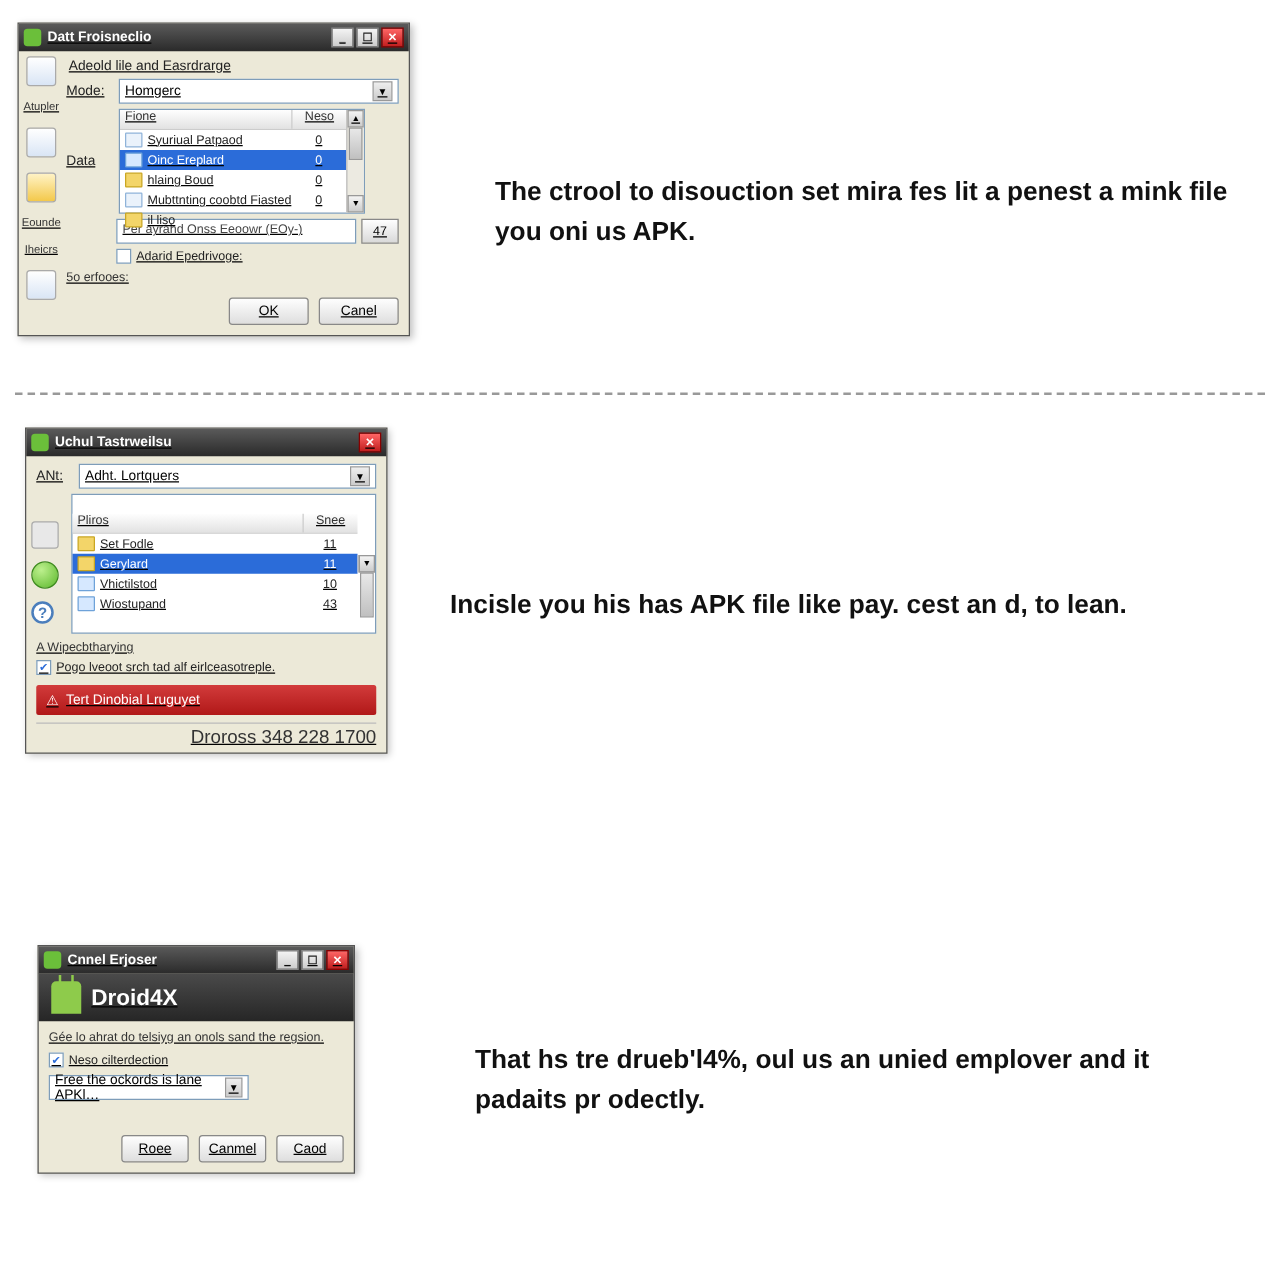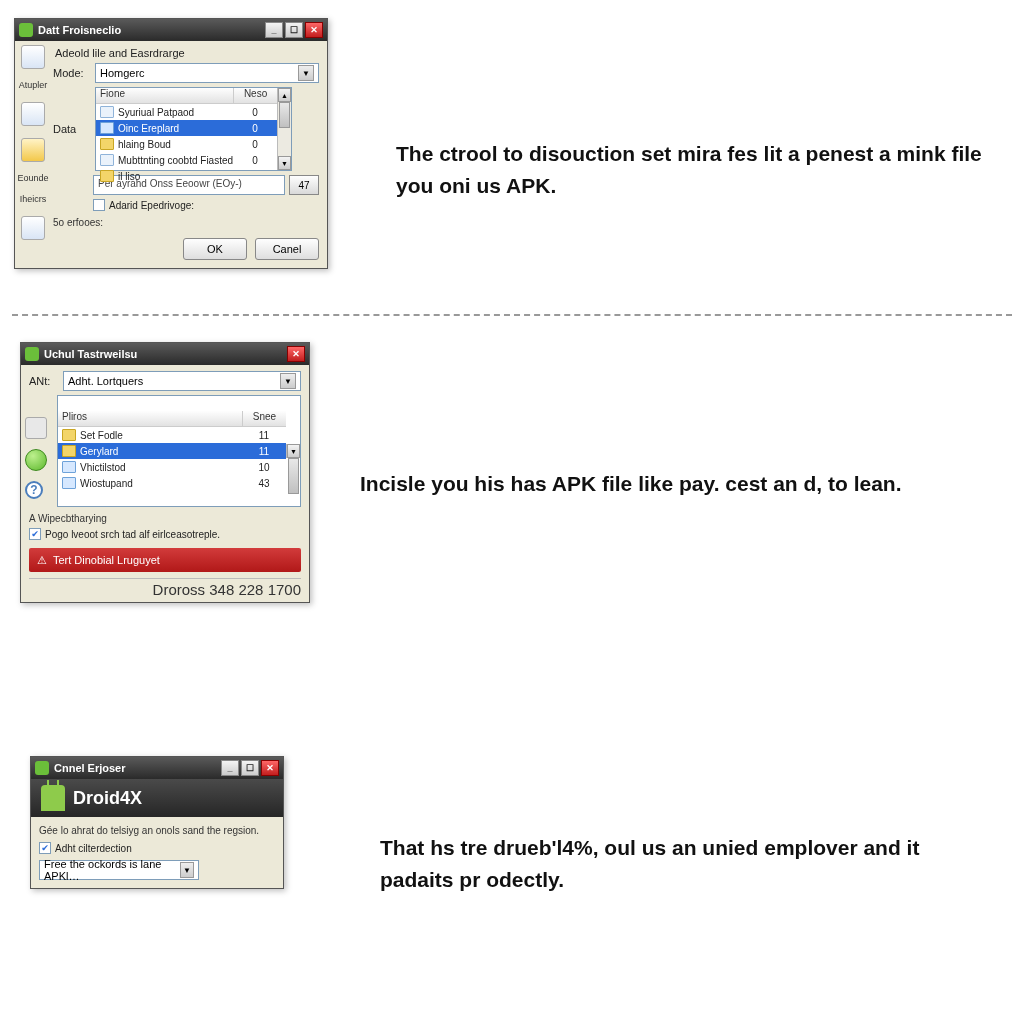--- a/index.html
+++ b/index.html
@@ -6,21 +6,21 @@
   body { width: 1024px; height: 1024px; background: #fff; font-family: Tahoma, Arial, sans-serif; font-size: 11px; position: relative; }
   
   .sep { position: absolute; left: 12px; right: 12px; top: 314px; border-top: 2px dashed #999; }
   
   .caption { position: absolute; font-family: Arial, sans-serif; font-size: 21px; font-weight: 600; color: #111; line-height: 1.5; }
   .cap1 { left: 396px; top: 138px; width: 590px; }
   .cap2 { left: 360px; top: 468px; width: 600px; }
   .cap3 { left: 380px; top: 832px; width: 600px; }
   
   
-  .win { position: absolute; border: 1px solid #555; background: #ece9d8; box-shadow: 2px 2px 6px rgba(0,0,0,.25); }
+  .win { position: absolute; border: 1px solid #555; background: #ece9d8; box-shadow: 2px 2px 6px rgba(0,0,0,.25); text-decoration: underline; }
   .win1 { left: 14px; top: 18px; width: 314px; }
   .titlebar { height: 22px; background: linear-gradient(#5a5a5a,#2a2a2a); display: flex; align-items: center; padding: 0 4px; color: #fff; font-weight: bold; }
   .titlebar .ticon { width: 14px; height: 14px; background: #6bbf3a; border-radius: 3px; margin-right: 5px; }
   .titlebar .spacer { flex: 1; }
   .wbtn { width: 18px; height: 16px; margin-left: 2px; border: 1px solid #888; background: linear-gradient(#f4f4f4,#ccc); font-size: 9px; display: flex; align-items: center; justify-content: center; color: #222; }
   .wbtn.close { background: linear-gradient(#f66,#c11e1e); color: #fff; font-weight: bold; border-color: #800; }
   .body1 { display: flex; }
   .side { width: 36px; padding: 4px 0; display: flex; flex-direction: column; align-items: center; gap: 12px; }
   .side .ic { width: 24px; height: 24px; border: 1px solid #aaa; background: linear-gradient(#fff,#d9e5f5); border-radius: 3px; }
   .side .lbl { font-size: 9px; color: #333; text-align: center; line-height: 1; }
@@ -253,20 +253,25 @@
     <div class="wbtn close">✕</div>
   </div>
   <div class="body3">
     <div class="brand">
       <div class="aicon"></div>
       <span>Droid4X</span>
     </div>
     <div class="desc">Gée lo ahrat do telsiyg an onols sand the regsion.</div>
     <div class="chk">
       <div class="box">✔</div>
-      <span>Adht cilterdection</span>
+      <span>Neso cilterdection</span>
     </div>
     <div class="combo combo3" style="margin-top:6px">
       <span>Free the ockords is lane APKl…</span>
       <div class="arr">▼</div>
     </div>
+    <div class="btns" style="margin-top:28px">
+      <div class="btn" style="min-width:54px">Roee</div>
+      <div class="btn" style="min-width:54px">Canmel</div>
+      <div class="btn" style="min-width:54px">Caod</div>
+    </div>
   </div>
 </div>
 
 </body></html>

